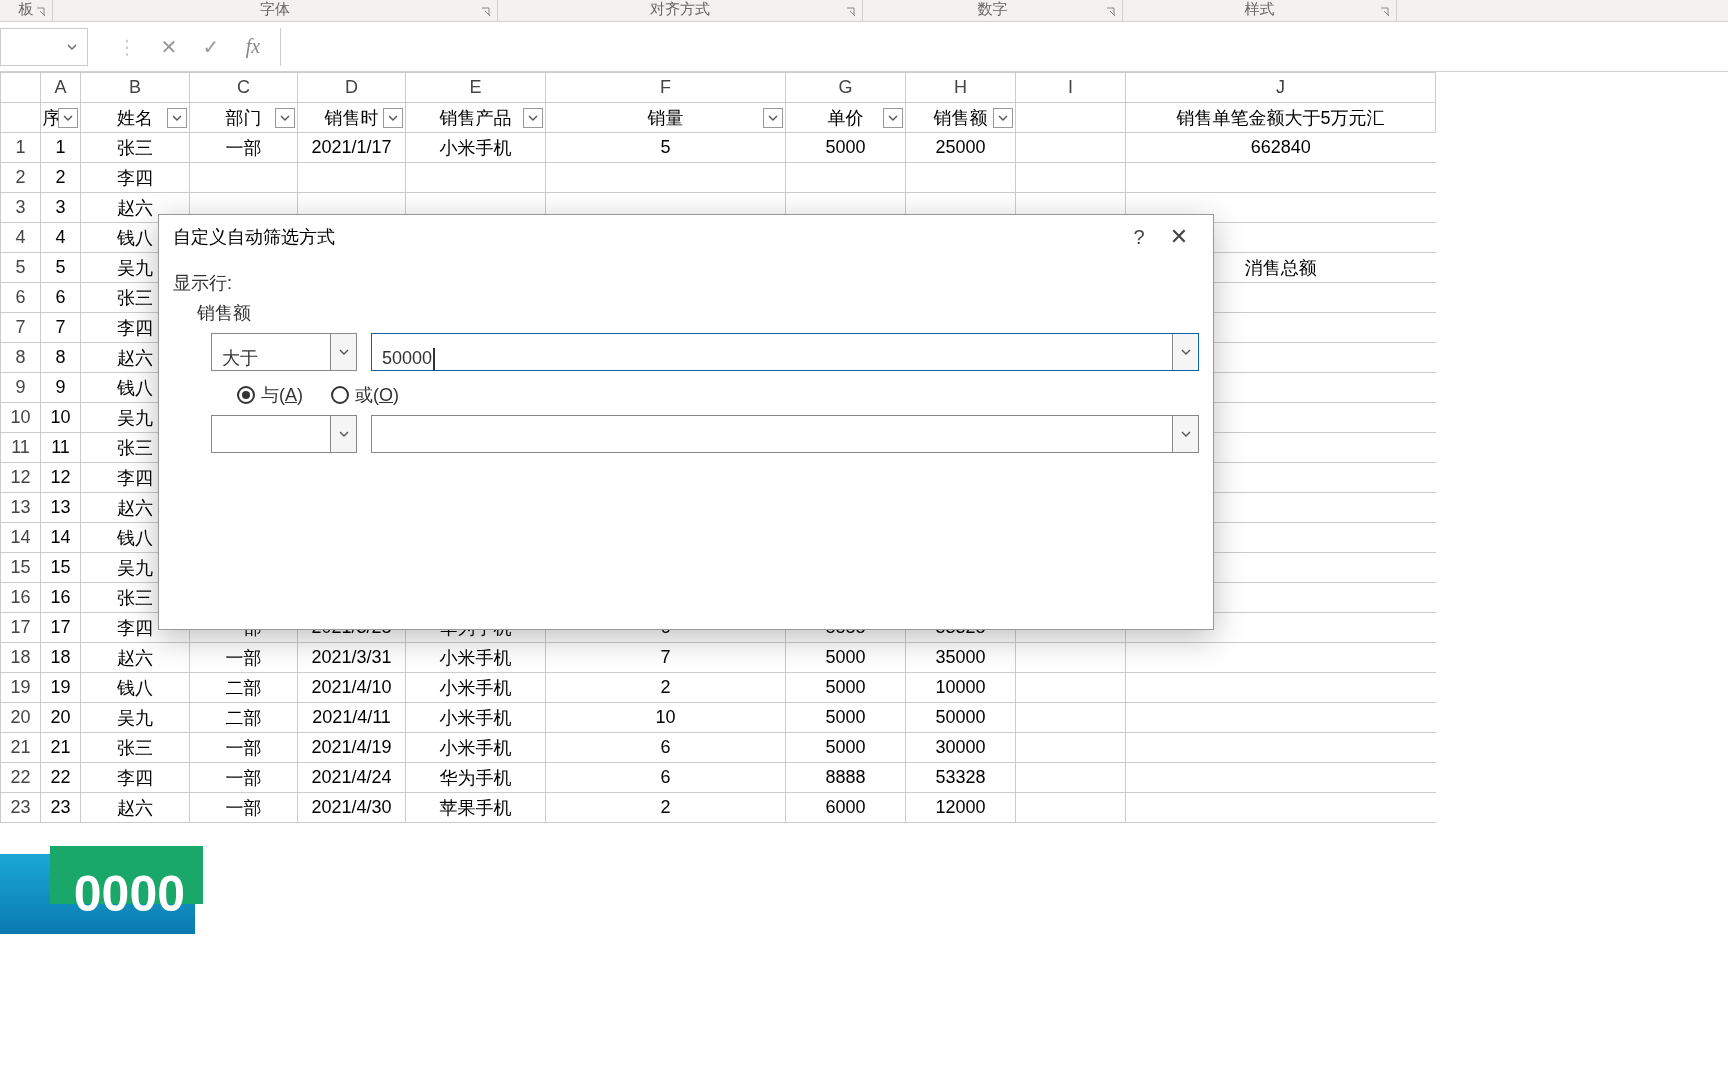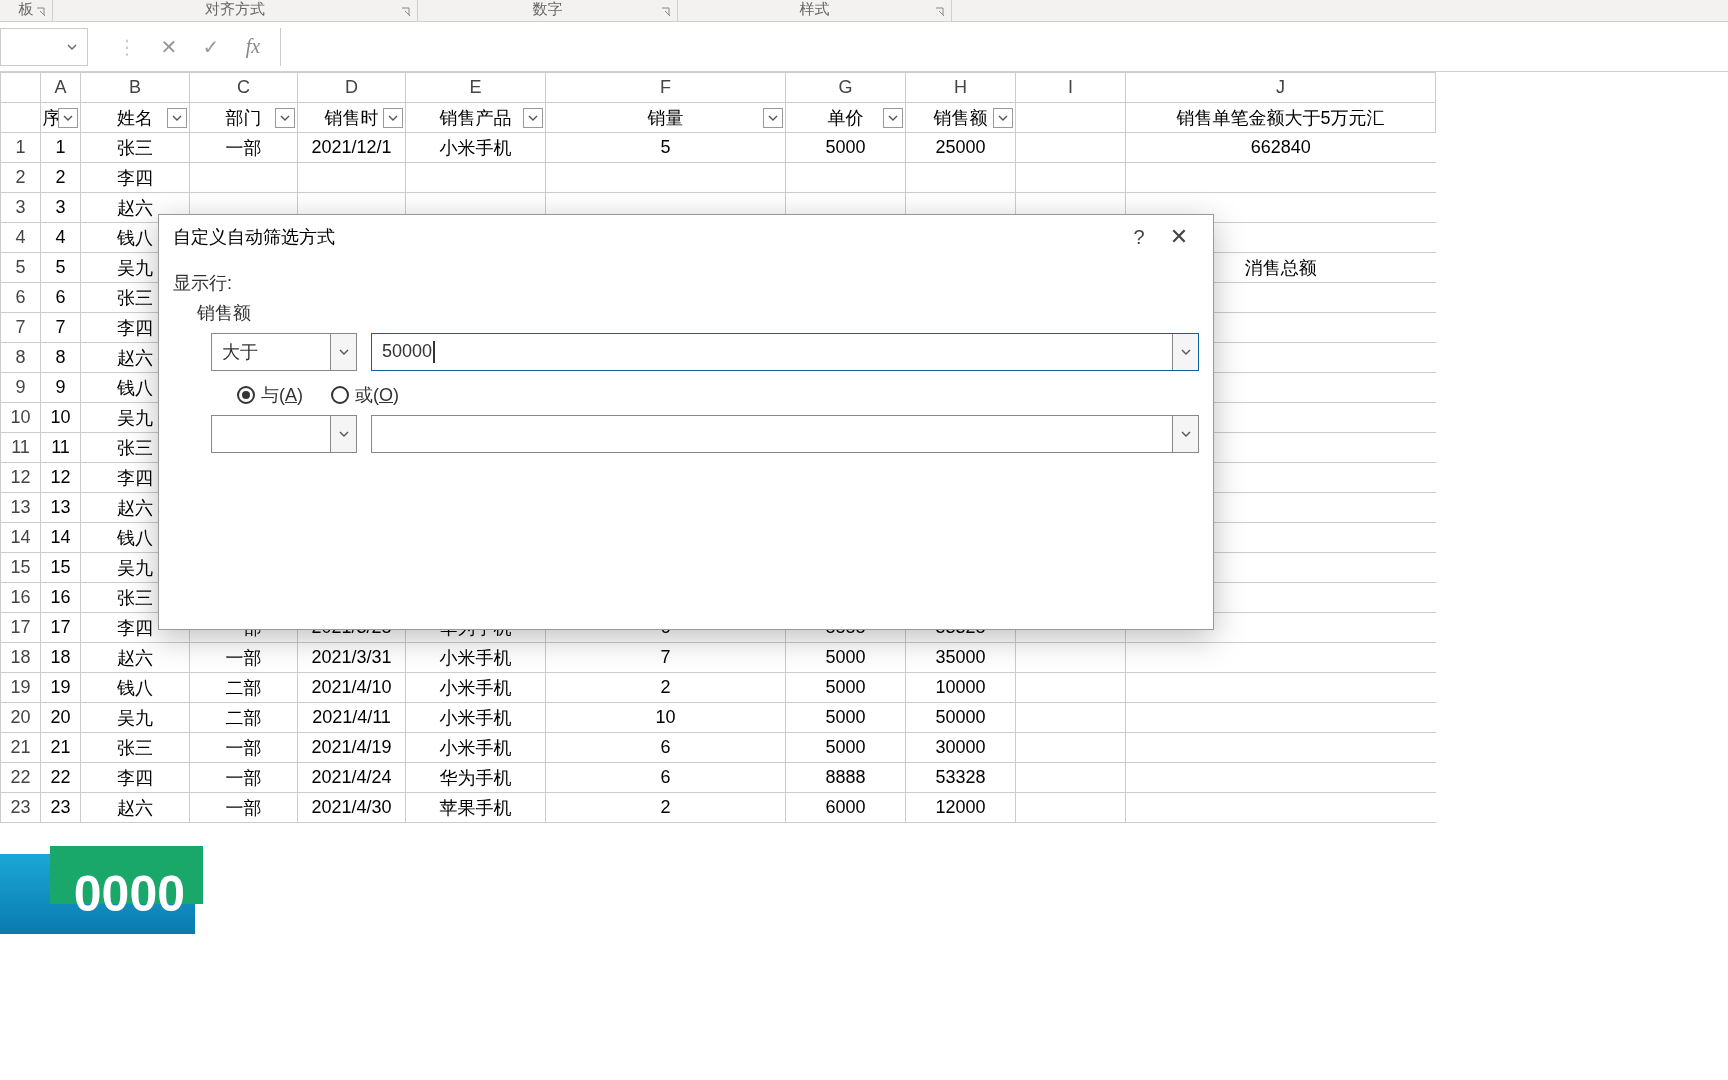--- a/index.html
+++ b/index.html
@@ -34,21 +34,21 @@
 
 .dialog{position:absolute;left:158px;top:214px;width:1056px;height:416px;background:#fff;border:1px solid #999;box-shadow:0 8px 30px rgba(0,0,0,.25);z-index:10}
 .dlg-title{height:44px;display:flex;align-items:center;padding:0 14px;font-size:18px}
 .dlg-title .sp{flex:1}
 .dlg-help{width:40px;text-align:center;font-size:20px;color:#444}
 .dlg-close{width:40px;text-align:center;font-size:22px;color:#444}
 .dlg-body{padding:10px 14px;font-size:18px;color:#333}
 .dlg-body .lbl{margin:2px 0}
 .dlg-body .fld{margin:6px 0 2px 24px}
 .row-ctrls{display:flex;align-items:center;margin:8px 0 0 38px}
-.combo{display:flex;align-items:center;height:38px;border:1px solid #888;background:#fff}
+.combo{display:flex;align-items:flex-end;height:38px;border:1px solid #888;background:#fff}
 .combo .ctext{flex:1;padding:0 10px;font-size:18px}
 .combo .cbtn{width:26px;height:100%;border-left:1px solid #888;background:#f5f5f5;display:flex;align-items:center;justify-content:center}
 .combo.sm{width:146px}
 .combo.lg{flex:1;margin-left:14px}
 .cbtn svg,.flt svg,.nb-drop svg{width:10px;height:10px}
 .radios{display:flex;align-items:center;gap:28px;margin:12px 0 0 64px;font-size:18px}
 .radio{display:flex;align-items:center;gap:6px}
 .radio .circ{width:18px;height:18px;border:2px solid #333;border-radius:50%;display:flex;align-items:center;justify-content:center}
 .radio .dot{width:8px;height:8px;background:#333;border-radius:50%}
 .hints{margin:30px 0 0 0;font-size:18px;line-height:1.7}
@@ -63,20 +63,28 @@
 
 <div class="ribbon-groups" id="ribbon">
     <div class="rg" style="width: 53px;">
       <span>板</span>
       <span class="exp">
         <svg viewBox="0 0 12 12">
           <path d="M2 2h7v7M5 5l5 5" fill="none" stroke="#888" stroke-width="1"></path>
         </svg>
       </span>
     </div>
+    <div class="rg" style="width: 445px;">
+      <span>字体</span>
+      <span class="exp">
+        <svg viewBox="0 0 12 12">
+          <path d="M2 2h7v7M5 5l5 5" fill="none" stroke="#888" stroke-width="1"></path>
+        </svg>
+      </span>
+    </div>
     <div class="rg" style="width: 365px; text-align: right;">
       <span>对齐方式</span>
       <span class="exp">
         <svg viewBox="0 0 12 12">
           <path d="M2 2h7v7M5 5l5 5" fill="none" stroke="#888" stroke-width="1"></path>
         </svg>
       </span>
     </div>
     <div class="rg" style="width: 260px;">
       <span>数字</span>
@@ -173,21 +181,21 @@
               </svg>
             </span></td>
           <td class="filter-cell"><span></span></td>
           <td class="filter-cell hl"><span>销售单笔金额大于5万元汇</span></td>
         </tr>
         <tr>
           <td class="rowh">1</td>
           <td>1</td>
           <td>张三</td>
           <td>一部</td>
-          <td>2021/12/1</td>
+          <td>2021/1/17</td>
           <td>小米手机</td>
           <td>5</td>
           <td>5000</td>
           <td>25000</td>
           <td style="border-left: 1px solid rgb(204, 204, 204);"></td>
           <td class="hl" style="border-right: none;">662840</td>
         </tr>
         <tr>
           <td class="rowh">2</td>
           <td>2</td>

